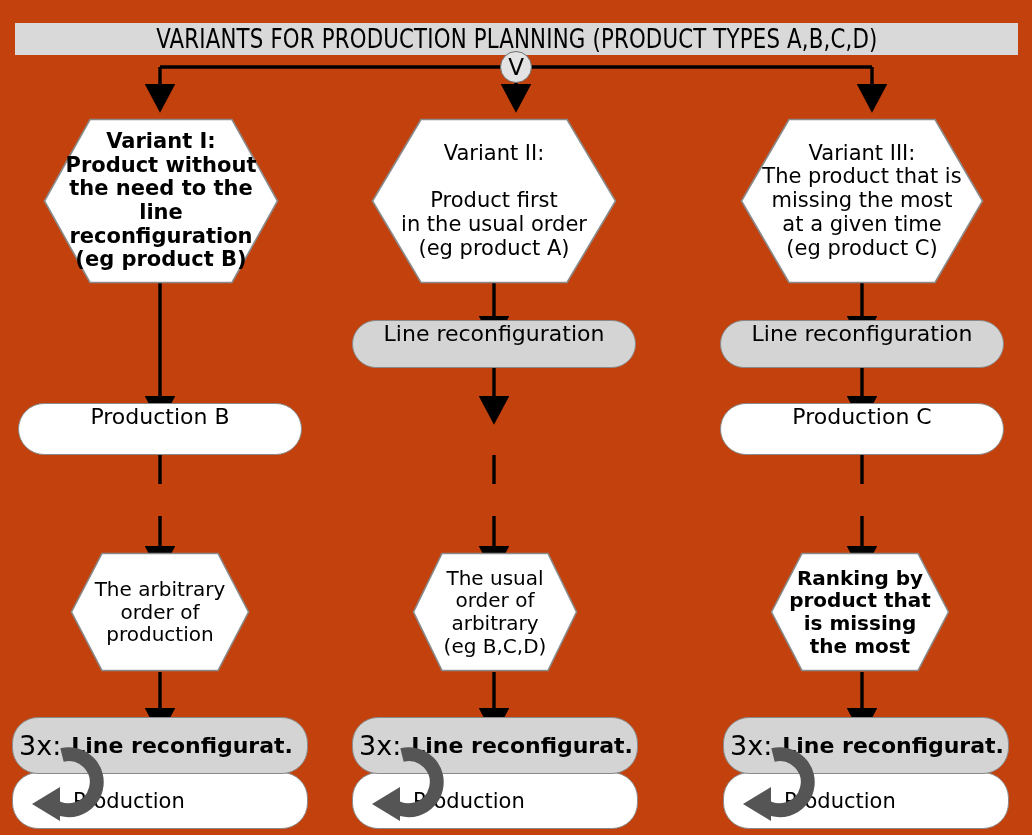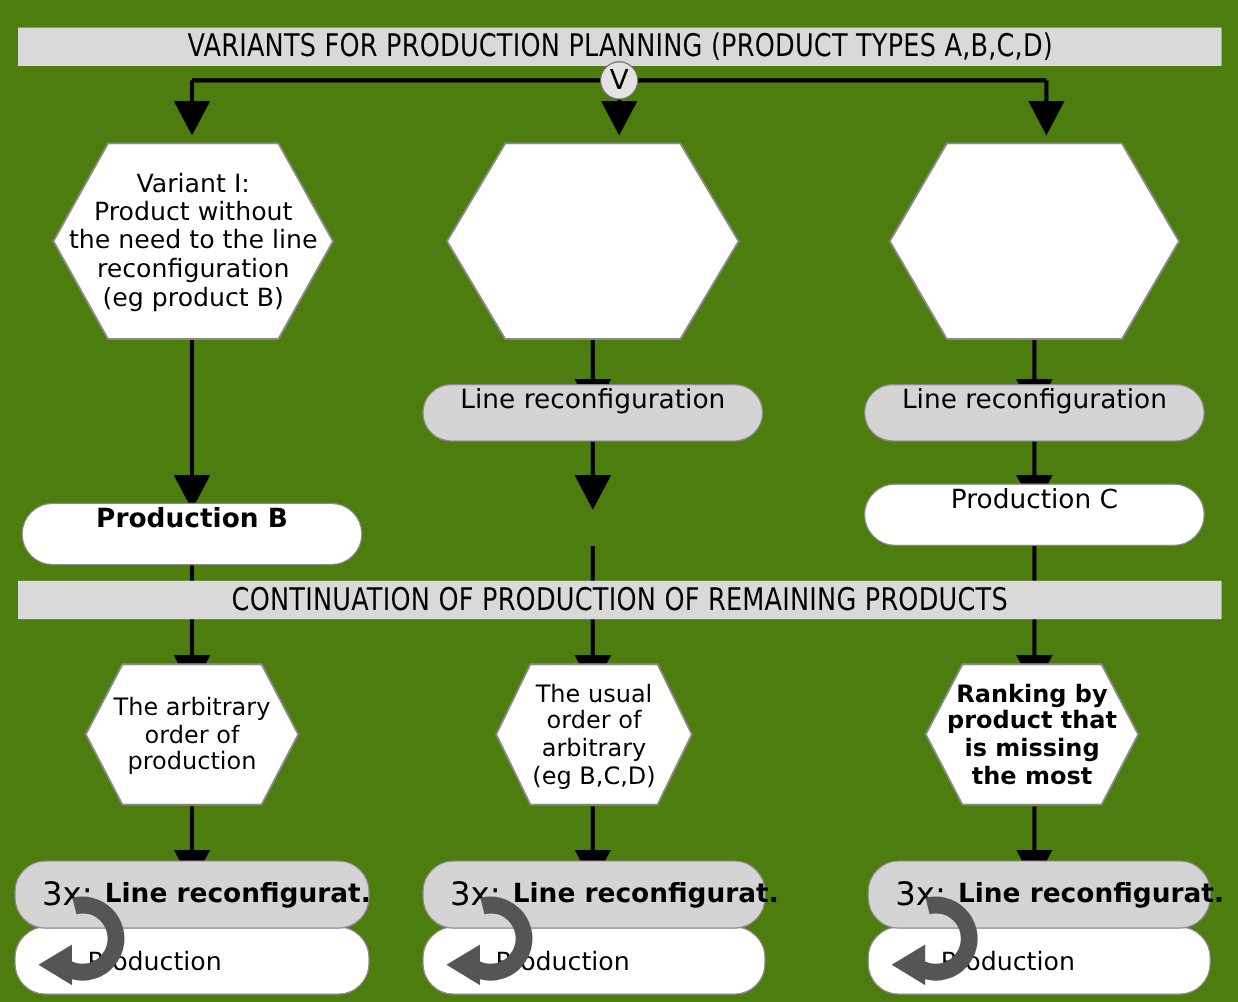--- a/index.html
+++ b/index.html
@@ -6,21 +6,21 @@
   body{
     font-family:"DejaVu Sans","Liberation Sans",sans-serif;
     color:#000;
     -webkit-font-smoothing:antialiased;
   }
   #canvas{
     position:relative;
     width:1032px;
     height:835px;
     overflow:hidden;
-    background:#4d7c0f;
+    background:#c2410c;
   }
   svg.layer{
     position:absolute;
     left:0;top:0;
     width:1032px;height:835px;
     pointer-events:none;
   }
 
   
   .banner{
@@ -93,21 +93,21 @@
     box-sizing:border-box;
     border:1.4px solid #8a8a8a;
     border-radius:26px;
     background:#fff;
     display:flex;
     align-items:center;
     z-index:1;
   }
   .rep{
     font-size:27px;
-    padding-left:22px;
+    padding-left:6px;
     white-space:nowrap;
   }
   .loop-label{
     font-size:22px;
     white-space:nowrap;
     padding-left:10px;
     font-weight:bold;
   }
   .prod-label{
     font-size:21px;
@@ -174,63 +174,70 @@
   </svg>
 
   <div class="banner" id="banner-top">
     <span>VARIANTS FOR PRODUCTION PLANNING (PRODUCT TYPES A,B,C,D)</span>
   </div>
 
   <div id="v-gate" style="left:500px;top:51px;">
     <span>V</span>
   </div>
 
-  <div class="hex" style="left:43px;top:118px;width:236px;height:166px;">
+  <div class="hex" style="left:43px;top:118px;width:236px;height:166px;font-weight:bold;">
     <svg width="236" height="166">
       <polygon points="47,1.5 189,1.5 234.5,83 189,164.5 47,164.5 1.5,83" fill="#ffffff" stroke="#8a8a8a" stroke-width="1.6"></polygon>
     </svg>
     <div class="hextxt" style="font-size:21px;">Variant I:
 Product without
 the need to the line
 reconfiguration
 (eg  product B)</div>
   </div>
 
   <div class="hex" style="left:371px;top:118px;width:246px;height:166px;">
     <svg width="246" height="166">
       <polygon points="50,1.5 196,1.5 244.5,83 196,164.5 50,164.5 1.5,83" fill="#ffffff" stroke="#8a8a8a" stroke-width="1.6"></polygon>
     </svg>
+    <div class="hextxt" style="font-size:21px;">Variant II:
+
+Product first
+in the usual order
+(eg  product A)</div>
   </div>
 
   <div class="hex" style="left:740px;top:118px;width:244px;height:166px;">
     <svg width="244" height="166">
       <polygon points="49,1.5 195,1.5 242.5,83 195,164.5 49,164.5 1.5,83" fill="#ffffff" stroke="#8a8a8a" stroke-width="1.6"></polygon>
     </svg>
+    <div class="hextxt" style="font-size:21px;">Variant III:
+The product that is
+missing the most
+at a given time
+(eg  product C)</div>
   </div>
 
   <div class="pill gray" style="left:352px;top:320px;width:284px;height:48px;">
     <span>Line reconfiguration</span>
   </div>
 
   <div class="pill gray" style="left:720px;top:320px;width:284px;height:48px;">
     <span>Line reconfiguration</span>
   </div>
 
-  <div class="pill" style="left:18px;top:419px;width:284px;height:52px;font-weight:bold;">
+  <div class="pill" style="left:18px;top:403px;width:284px;height:52px;">
     <span>Production B</span>
   </div>
 
 
   <div class="pill" style="left:720px;top:403px;width:284px;height:52px;">
     <span>Production C</span>
   </div>
 
-  <div class="banner" id="banner-mid">
-    <span>CONTINUATION OF PRODUCTION OF REMAINING PRODUCTS</span>
-  </div>
 
   <div class="hex" style="left:70px;top:552px;width:180px;height:120px;">
     <svg width="180" height="120">
       <polygon points="32,1.5 148,1.5 178.5,60 148,118.5 32,118.5 1.5,60" fill="#ffffff" stroke="#8a8a8a" stroke-width="1.6"></polygon>
     </svg>
     <div class="hextxt" style="font-size:20px;">The arbitrary
 order of
 production</div>
   </div>
 

